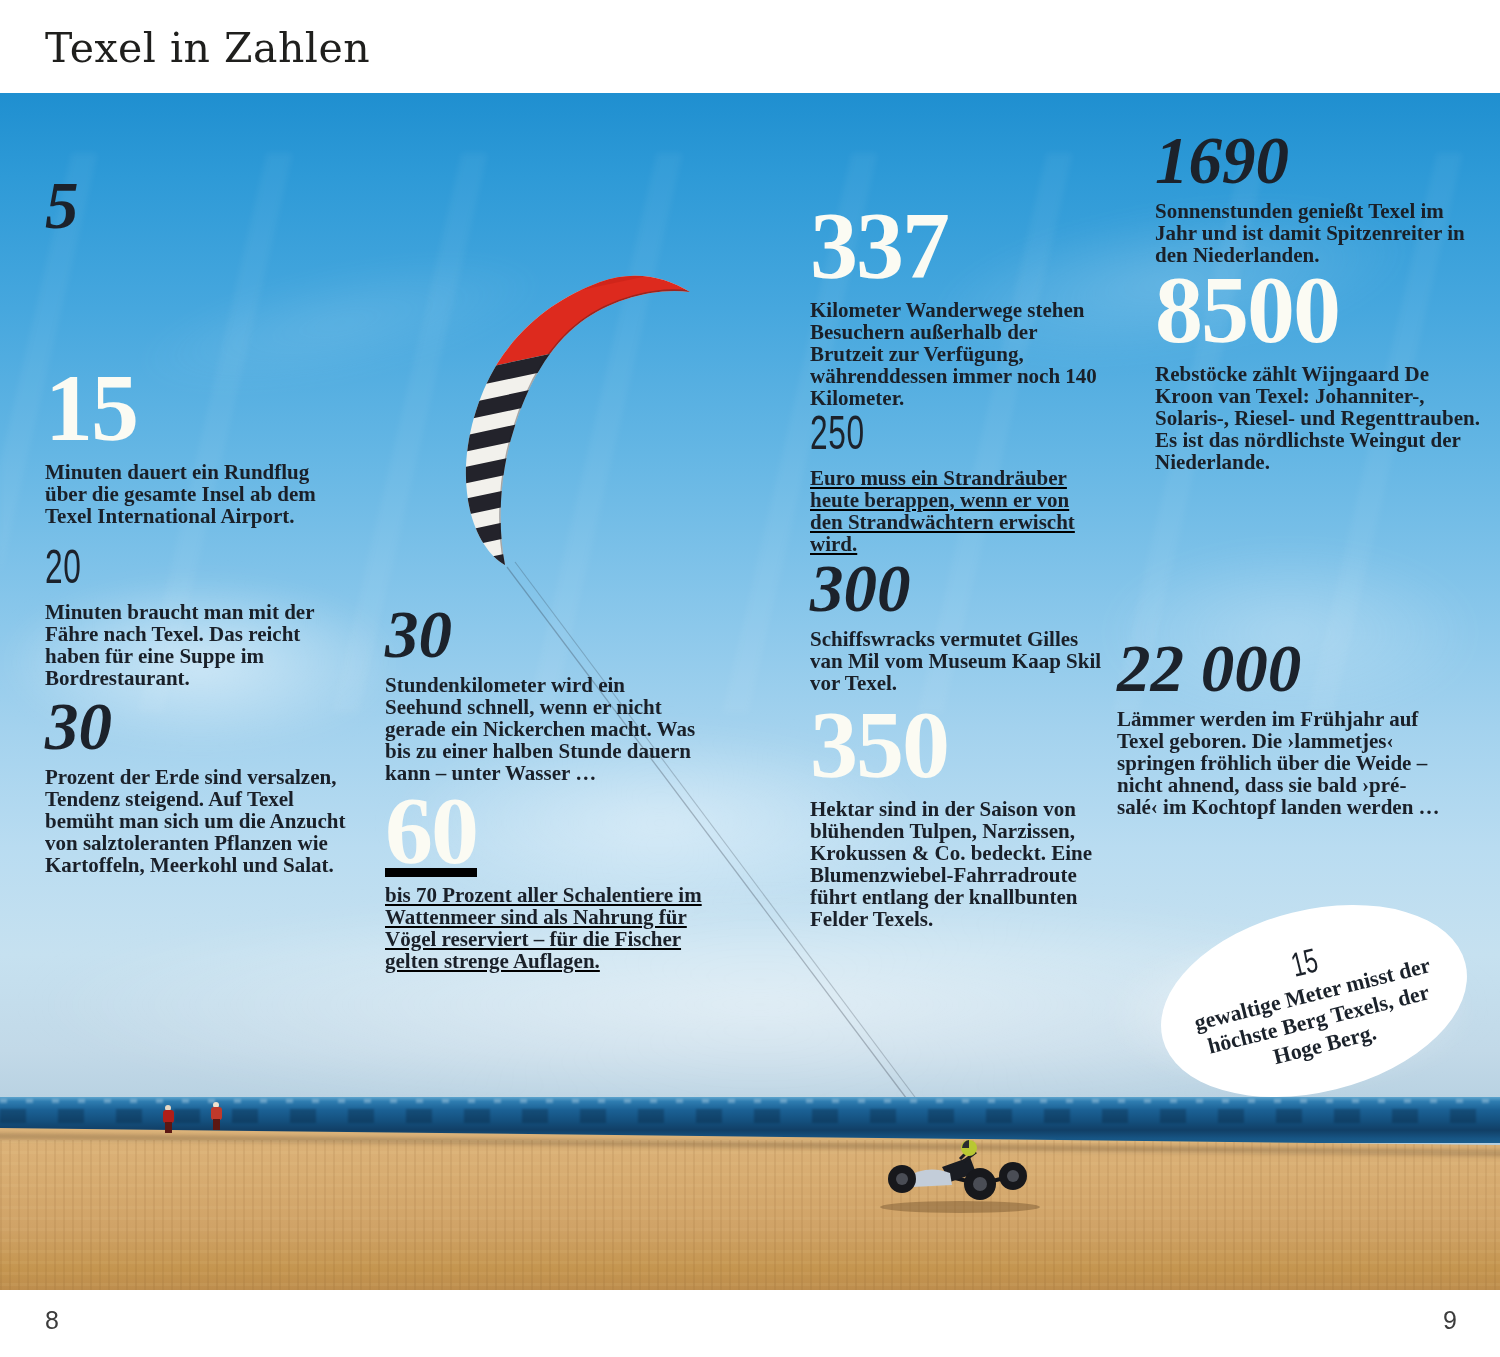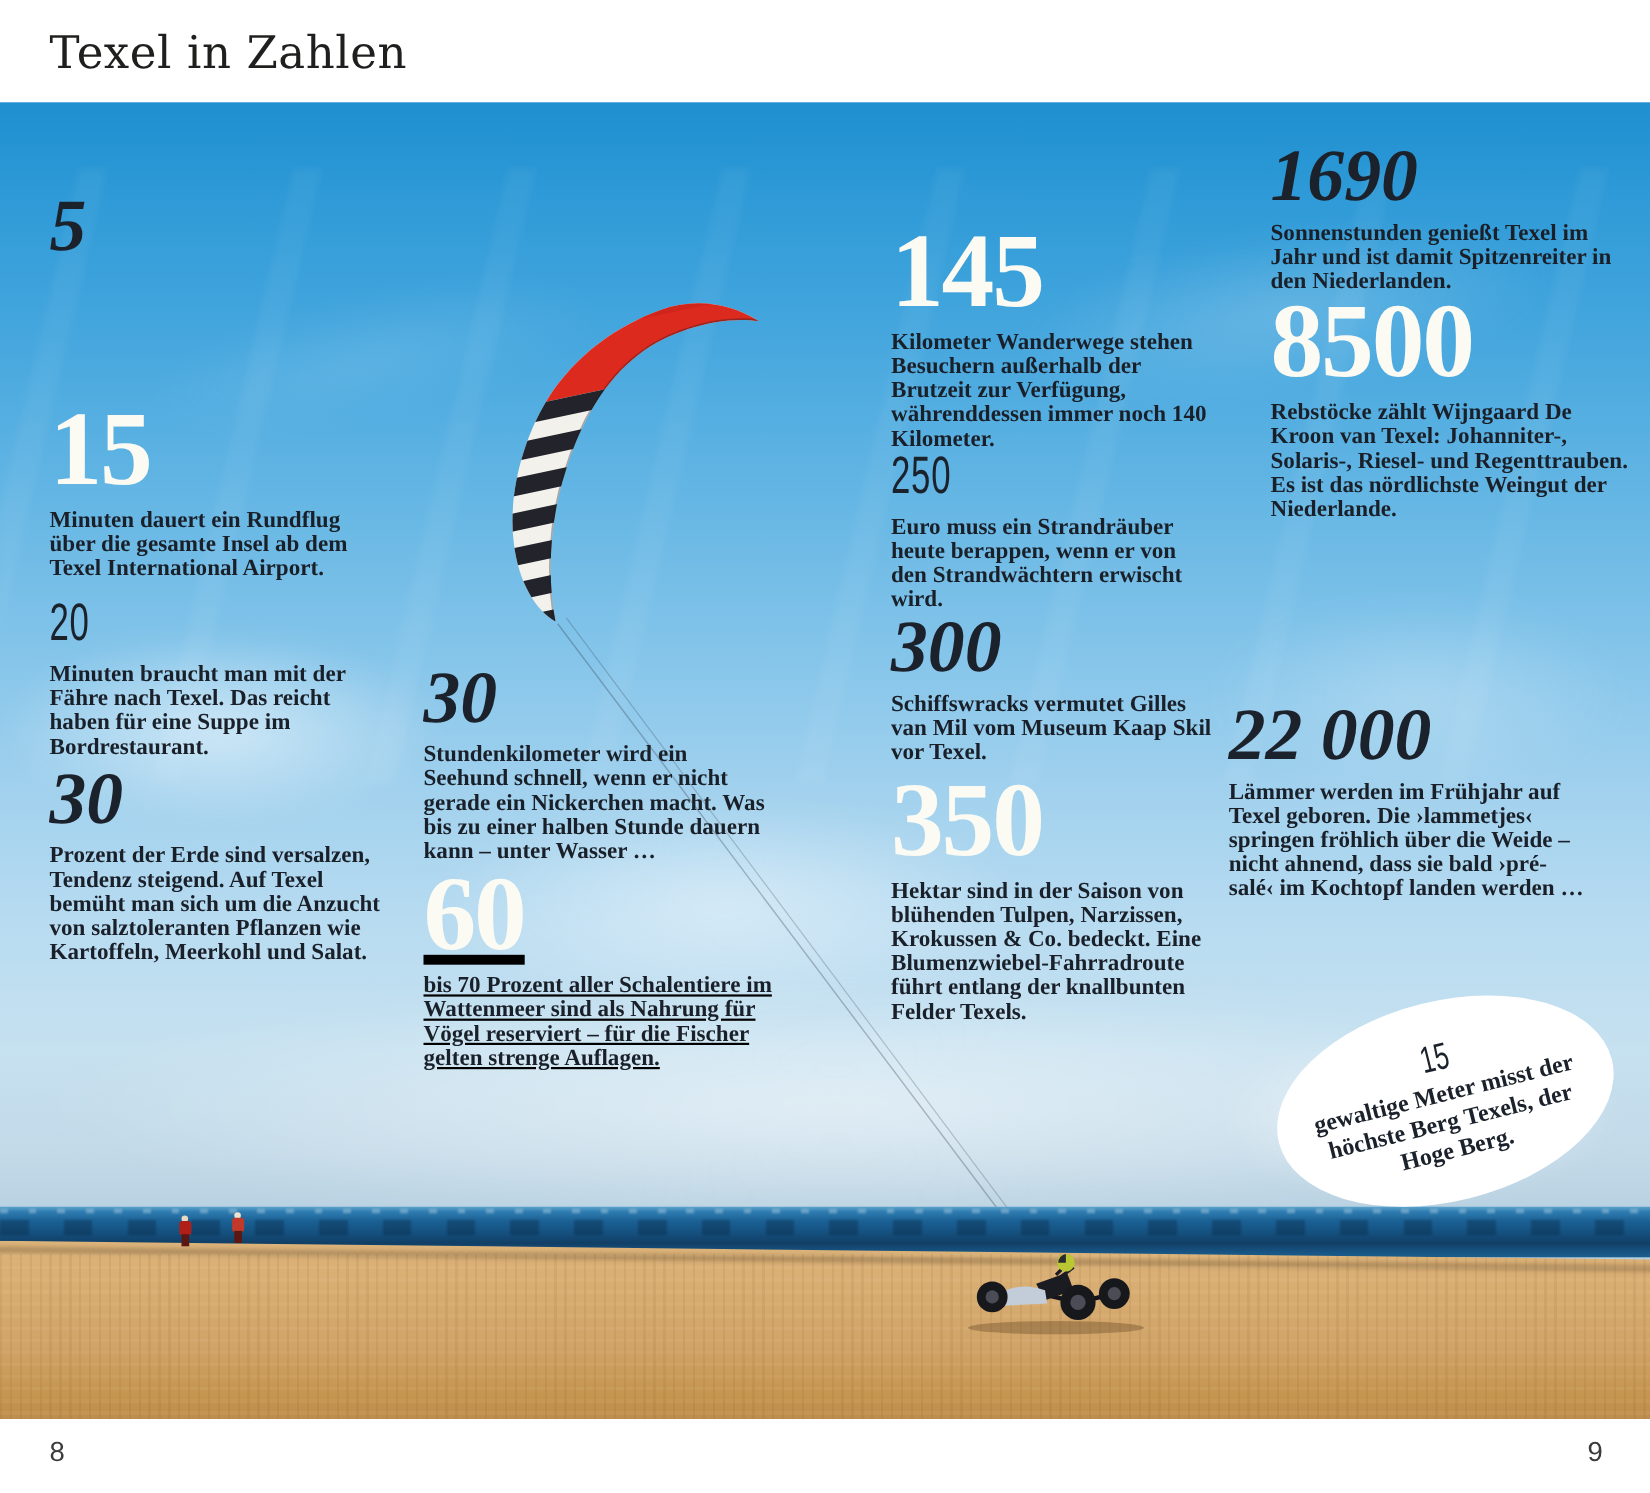--- a/index.html
+++ b/index.html
@@ -74,21 +74,21 @@
             display:inline-block;transform:scaleX(.66);transform-origin:0 100%;letter-spacing:1px;line-height:1;}
   .stat p{margin:6px 4px 0 0;font-family:"Liberation Serif",serif;font-weight:bold;
           font-size:21px;line-height:22px;color:#1a2029;hyphens:auto;}
   .st1{left:45px;top:79px;width:315px;}
   .st2{left:45px;top:268px;width:315px;}
   .st3{left:45px;top:450px;width:315px;}
   .st4{left:45px;top:600px;width:315px;}
   .st5{left:385px;top:508px;width:325px;}
   .st6{left:385px;top:691px;width:325px;text-decoration:underline;}
   .st7{left:810px;top:106px;width:300px;}
-  .st8{left:810px;top:316px;width:300px;}
+  .st8{left:810px;top:316px;width:300px;text-decoration:underline;}
   .st9{left:810px;top:462px;width:300px;}
   .st10{left:810px;top:605px;width:300px;}
   .st11{left:1155px;top:34px;width:330px;}
   .st12{left:1155px;top:170px;width:330px;}
   .st13{left:1155px;top:402px;width:330px;}
   .st14{left:1117px;top:542px;width:330px;}
   
   .bubble{position:absolute;left:1158px;top:817px;width:312px;height:182px;background:#ffffff;
           border-radius:50%;transform:rotate(-14deg);display:flex;flex-direction:column;
           align-items:center;justify-content:center;text-align:center;}
@@ -200,21 +200,21 @@
   </div>
   <div class="stat st5">
     <div class="num num-italic">30</div>
     <p>Stundenkilometer wird ein Seehund schnell, wenn er nicht gerade ein Nickerchen macht. Was bis zu einer halben Stunde dauern kann – unter Wasser …</p>
   </div>
   <div class="stat st6">
     <div class="num num-white">60</div>
     <p>bis 70 Prozent aller Schalentiere im Wattenmeer sind als Nahrung für Vögel reserviert – für die Fischer gelten strenge Auflagen.</p>
   </div>
   <div class="stat st7">
-    <div class="num num-white">145</div>
+    <div class="num num-white">337</div>
     <p>Kilometer Wanderwege stehen Besuchern außerhalb der Brutzeit zur Verfügung, währenddessen immer noch 140 Kilometer.</p>
   </div>
   <div class="stat st8">
     <div><span class="num num-cond">250</span></div>
     <p>Euro muss ein Strandräuber heute berappen, wenn er von den Strandwächtern erwischt wird.</p>
   </div>
   <div class="stat st9">
     <div class="num num-italic">300</div>
     <p>Schiffswracks vermutet Gilles van Mil vom Museum Kaap Skil vor Texel.</p>
   </div>

